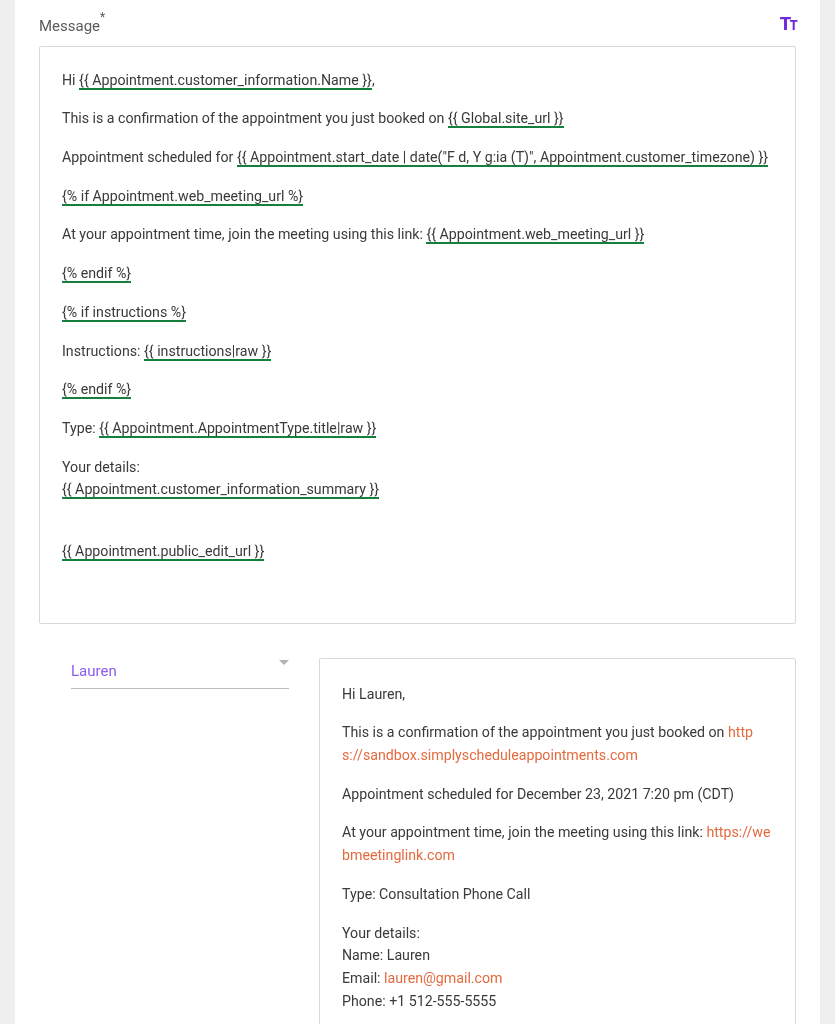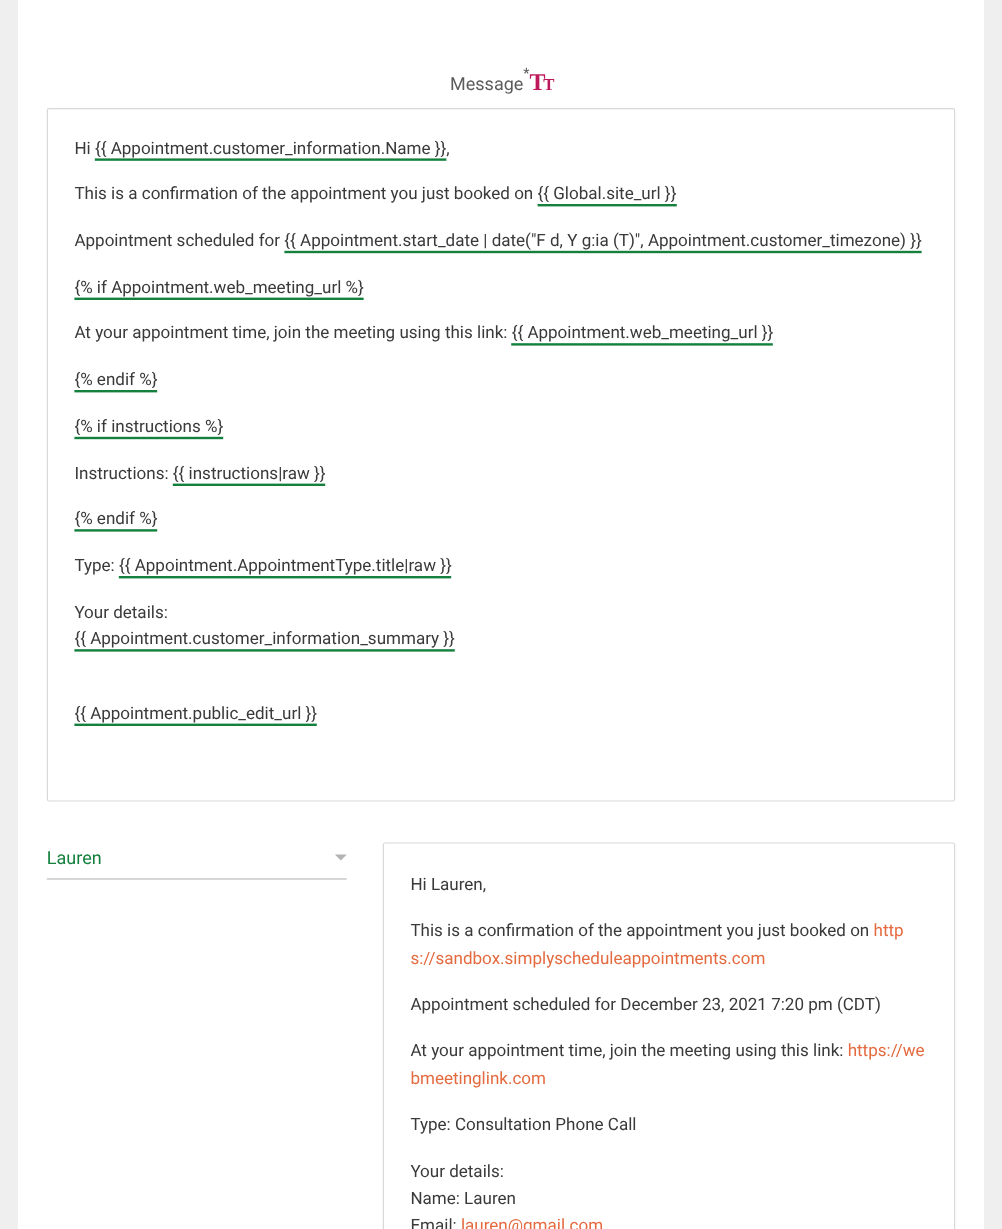--- a/index.html
+++ b/index.html
@@ -14,28 +14,27 @@
     background: #fff;
     margin: 0 15px;
     padding: 12px 24px 24px 24px;
     min-height: 1024px;
   }
   .field-label {
     font-size: 15px;
     color: #5b5b5b;
     margin-bottom: 8px;
     display: flex;
-    justify-content: center;
+    justify-content: space-between;
     align-items: center;
-    margin-top: 44px;
   }
   .field-label sup { font-size: 12px; position: relative; top: -4px; }
   .tt-icon {
-    color: #be185d;
-    font-family: Liberation Serif, serif;
+    color: #6d28d9;
+    font-family: Liberation Mono, monospace;
     font-size: 20px;
     font-weight: 700;
     line-height: 1;
     letter-spacing: -2px;
   }
   .tt-icon .small { font-size: 14px; }
   .message-box {
     border: 1px solid #d8d8d8;
     border-radius: 2px;
     padding: 22px 22px 60px 22px;
@@ -66,27 +65,28 @@
     margin-bottom: 24px;
   }
   .select-label {
     font-size: 13px;
     color: #6f6f6f;
     margin-bottom: 6px;
   }
   .select-box {
     display: flex;
     justify-content: space-between;
-    align-items: center;
+    align-items: flex-start;
     border-bottom: 1px solid #bdbdbd;
     padding: 2px 0 6px 0;
     font-size: 15px;
-    color: #15803d;
+    color: #8b5cf6;
     margin-bottom: 20px;
     cursor: pointer;
+    margin-left: 32px;
   }
   .caret {
     width: 0; height: 0;
     border-left: 5px solid transparent;
     border-right: 5px solid transparent;
     border-top: 5px solid #b3b3b3;
   }
   .help-text {
     font-size: 14px;
     color: #535353;

